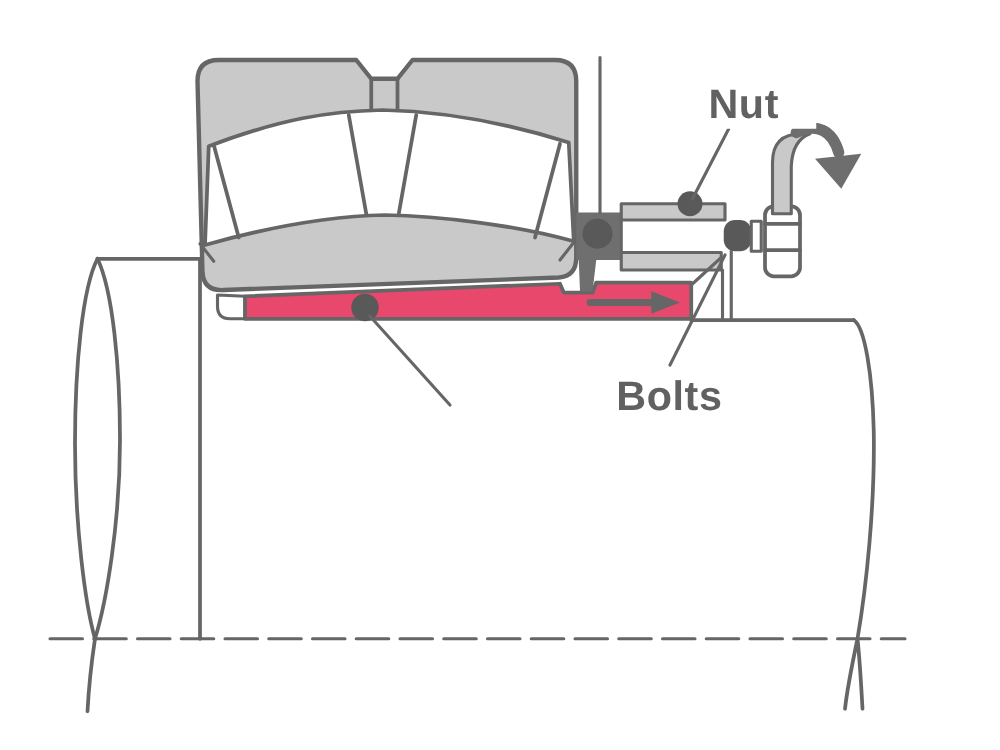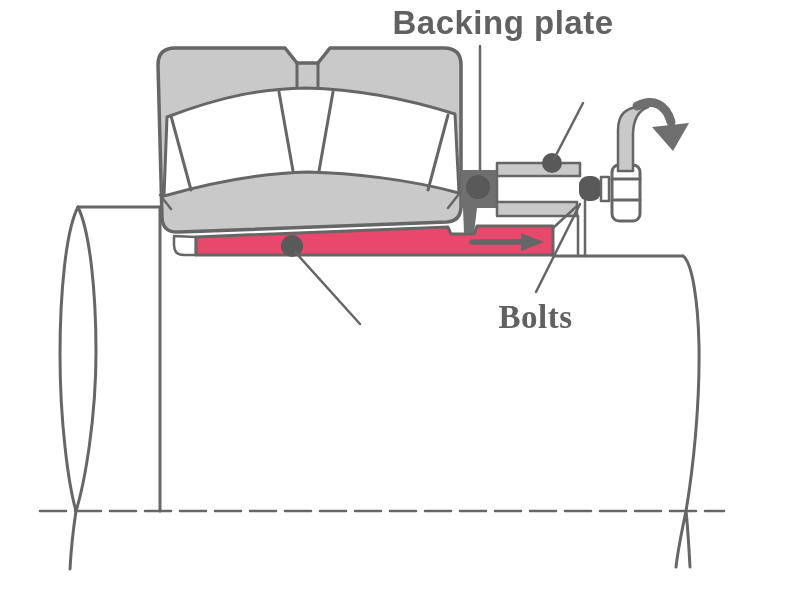--- a/index.html
+++ b/index.html
@@ -9,21 +9,21 @@
   }
   #drawing{position:absolute;left:0;top:0;}
   .label{
     position:absolute;display:flex;align-items:center;justify-content:center;
     font-weight:bold;font-size:33px;color:var(--label-text,#616161);
     letter-spacing:0.5px;white-space:nowrap;z-index:5;
   }
   .label.boxed{background:var(--label-box-bg,#ffffff);}
   #backing-plate-label{left:392px;top:2px;width:222px;height:42px;}
   #nut-label{left:537px;top:62px;width:116px;height:41px;}
-  #bolts-label{left:461px;top:294px;width:149px;height:46px;font-family:Liberation Serif, serif;}
+  #bolts-label{left:461px;top:294px;width:149px;height:46px;}
   #sleeve-label{left:273px;top:325px;width:174px;height:55px;}
 </style>
 </head>
 <body>
 
 <div id="stage">
 
   <svg id="drawing" width="800" height="600" viewBox="0 0 800 600" stroke-linecap="round" stroke-linejoin="round" fill="none">
 
     <g style="stroke:var(--outline-gray);" stroke-width="3">
@@ -96,15 +96,15 @@
     </g>
 
     <g style="stroke:var(--outline-gray);" stroke-width="2.5">
       <path d="M 480,46 L 480,170"></path>
       <path d="M 583,103 L 554,159"></path>
       <path d="M 580,204 L 536,292"></path>
       <path d="M 296,253 L 360,324"></path>
     </g>
   </svg>
 
-  <div class="label" id="backing-plate-label">Backing plate</div>
+  <div class="label boxed" id="nut-label">Nut</div>
   <div class="label boxed" id="bolts-label">Bolts</div>
 </div>
 
 </body></html>

